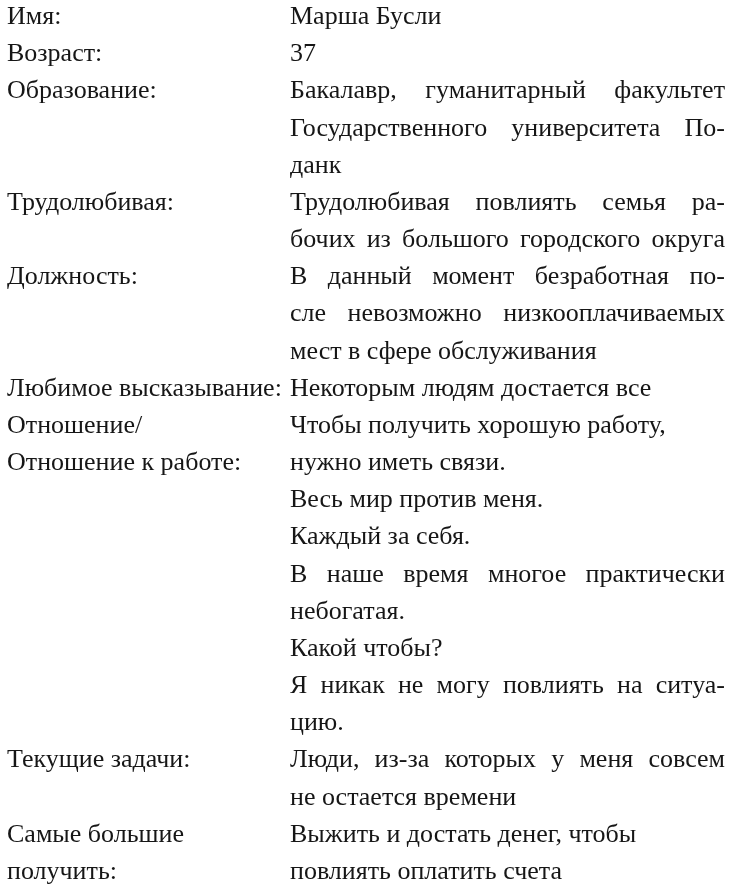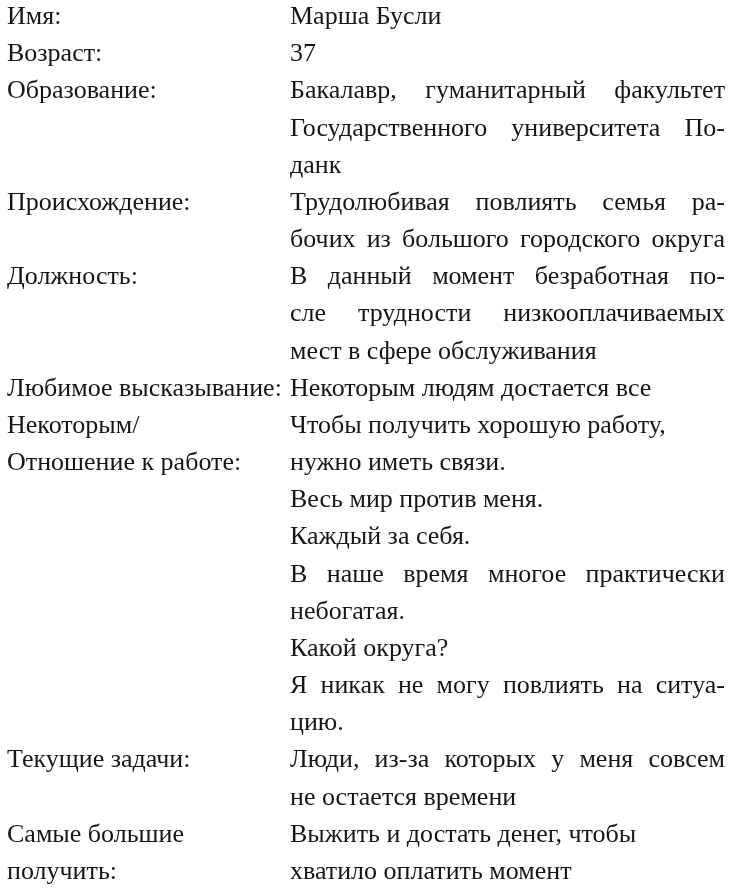--- a/index.html
+++ b/index.html
@@ -64,61 +64,61 @@
     </div>
     <div class="value-col">
       <div class="line stretch">Бакалавр, гуманитарный факультет</div>
       <div class="line stretch">Государственного университета По-</div>
       <div class="line">данк</div>
     </div>
   </div>
 
   <div class="row">
     <div class="label-col">
-      <div class="line">Происхождение:</div>
+      <div class="line">Трудолюбивая:</div>
     </div>
     <div class="value-col">
       <div class="line stretch">Трудолюбивая повлиять семья ра-</div>
       <div class="line stretch">бочих из большого городского округа</div>
     </div>
   </div>
 
   <div class="row">
     <div class="label-col">
       <div class="line">Должность:</div>
     </div>
     <div class="value-col">
       <div class="line stretch">В данный момент безработная по-</div>
-      <div class="line stretch">сле трудности низкооплачиваемых</div>
+      <div class="line stretch">сле невозможно низкооплачиваемых</div>
       <div class="line">мест в сфере обслуживания</div>
     </div>
   </div>
 
   <div class="row">
     <div class="label-col">
       <div class="line">Любимое высказывание:</div>
     </div>
     <div class="value-col">
       <div class="line">Некоторым людям достается все</div>
     </div>
   </div>
 
   <div class="row">
     <div class="label-col">
-      <div class="line">Некоторым/</div>
+      <div class="line">Отношение/</div>
       <div class="line">Отношение к работе:</div>
     </div>
     <div class="value-col">
       <div class="line">Чтобы получить хорошую работу,</div>
       <div class="line">нужно иметь связи.</div>
       <div class="line">Весь мир против меня.</div>
       <div class="line">Каждый за себя.</div>
       <div class="line stretch">В наше время многое практически</div>
       <div class="line">небогатая.</div>
-      <div class="line">Какой округа?</div>
+      <div class="line">Какой чтобы?</div>
       <div class="line stretch">Я никак не могу повлиять на ситуа-</div>
       <div class="line">цию.</div>
     </div>
   </div>
 
   <div class="row">
     <div class="label-col">
       <div class="line">Текущие задачи:</div>
     </div>
     <div class="value-col">
@@ -127,17 +127,17 @@
     </div>
   </div>
 
   <div class="row">
     <div class="label-col">
       <div class="line">Самые большие</div>
       <div class="line">получить:</div>
     </div>
     <div class="value-col">
       <div class="line">Выжить и достать денег, чтобы</div>
-      <div class="line">хватило оплатить момент</div>
+      <div class="line">повлиять оплатить счета</div>
     </div>
   </div>
 
 </div>
 
 </body></html>

